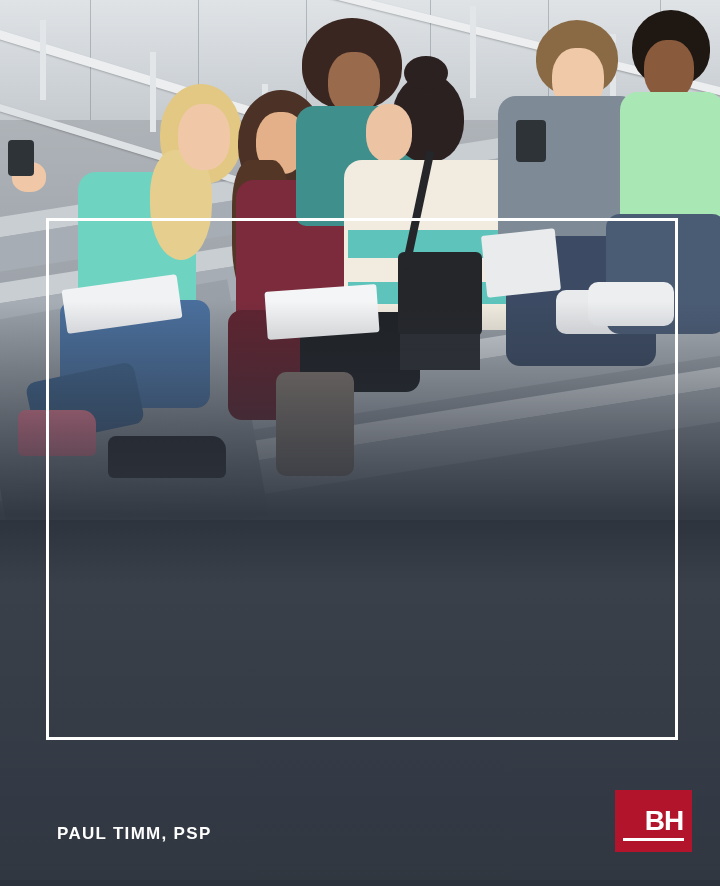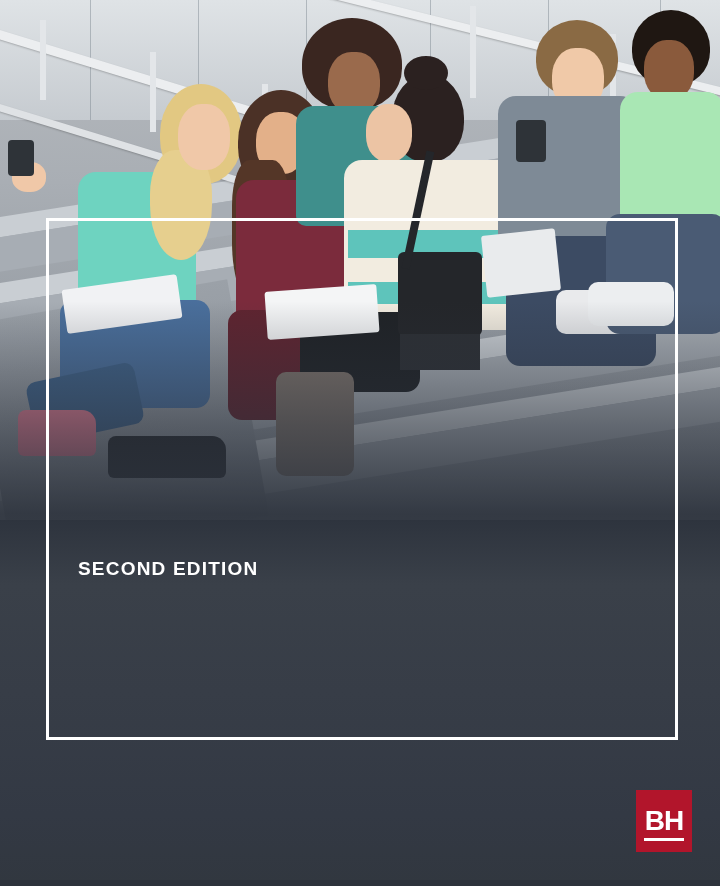--- a/index.html
+++ b/index.html
@@ -174,20 +174,21 @@
   .logo {
     position: absolute;
     right: 28px;
     top: 790px;
     width: 56px;
     height: 62px;
     background: #b2152b;
     display: flex;
     align-items: center;
     justify-content: center;
+    padding-left: 21px;
   }
   .logo-text {
     color: #ffffff;
     font-size: 28px;
     font-weight: bold;
     letter-spacing: -1px;
     line-height: 1;
     font-family: "Liberation Sans", sans-serif;
   }
   .logo-bar {
@@ -315,23 +316,23 @@
     <div style="position:absolute; left:64px; top:282px; width:116px; height:44px; background:#f1f2f4; transform:rotate(-8deg); border-radius:3px;"></div>
     <div style="position:absolute; left:266px; top:288px; width:112px; height:48px; background:#f4f5f6; transform:rotate(-4deg); border-radius:3px;"></div>
     <div style="position:absolute; left:484px; top:232px; width:74px; height:62px; background:#e9ebed; transform:rotate(-6deg); border-radius:3px;"></div>
   </div>
 
   <div class="shade"></div>
 
   <div class="frame"></div>
 
   <div class="titleblock">
-    <div class="edition">SECOND EDITION</div>
   </div>
 
+  <div class="author">PAUL TIMM, PSP</div>
 
   <div class="logo">
     <span class="logo-text">BH</span>
     <span class="logo-bar"></span>
   </div>
 
   <div class="bottom-trim"></div>
 </div>
 
 </body></html>

